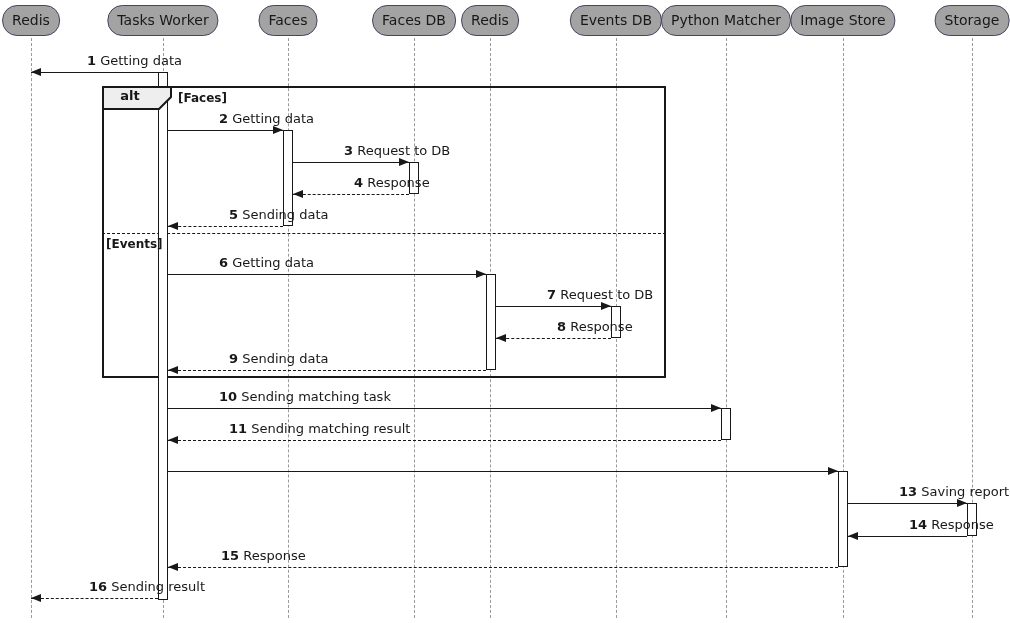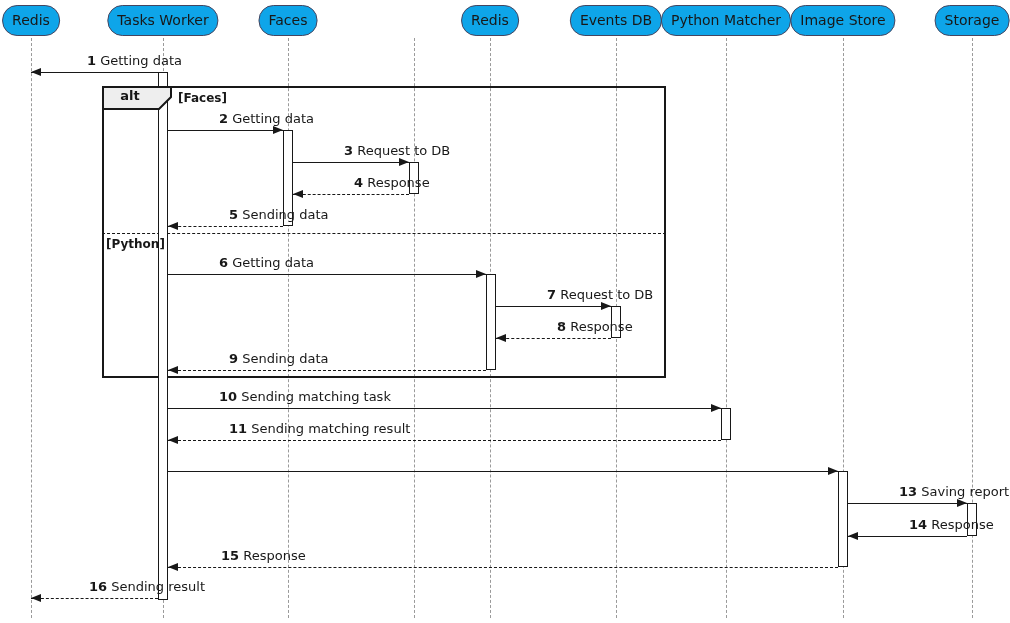--- a/index.html
+++ b/index.html
@@ -3,21 +3,21 @@
 <meta charset="utf-8">
 <style>
   html,body{margin:0;padding:0;background:#ffffff;}
   .canvas{
     position:relative;width:1010px;height:623px;background:#ffffff;
     font-family:"DejaVu Sans","Liberation Sans",sans-serif;color:#181818;overflow:hidden;
   }
   .lifeline{position:absolute;top:38px;height:580px;width:0;border-left:1px dashed #9a9a9a;z-index:1;}
   .participant{
     position:absolute;top:5px;transform:translateX(-50%);
-    background:#0ea5e9;border:1px solid #454560;border-radius:15px;
+    background:#a3a3a3;border:1px solid #454560;border-radius:15px;
     padding:6px 9px;font-size:14px;white-space:nowrap;z-index:3;line-height:17px;
   }
   .activation{position:absolute;width:10px;box-sizing:border-box;background:#ffffff;border:1px solid #181818;z-index:3;}
   .frame{position:absolute;left:102px;top:86px;width:564px;height:292px;border:2px solid #181818;box-sizing:border-box;z-index:2;background:transparent;}
   .frame-divider{position:absolute;left:102px;top:233px;width:564px;height:0;border-top:1px dashed #181818;z-index:2;}
   .alt-pentagon{position:absolute;left:102px;top:86px;width:72px;height:20px;z-index:4;}
   .alt-text{position:absolute;left:0;top:2px;width:56px;text-align:center;font-weight:bold;font-size:13px;z-index:5;}
   .guard{position:absolute;font-size:12px;font-weight:bold;white-space:nowrap;z-index:4;}
   .msg-line{position:absolute;height:0;border-top:1px solid #181818;z-index:4;}
   .msg-line.dashed{border-top-style:dashed;}
@@ -38,36 +38,37 @@
   <div class="lifeline" style="left:414px"></div>
   <div class="lifeline" style="left:490px"></div>
   <div class="lifeline" style="left:616px"></div>
   <div class="lifeline" style="left:726px"></div>
   <div class="lifeline" style="left:843px"></div>
   <div class="lifeline" style="left:972px"></div>
 
   <div class="participant" style="left:31px">Redis</div>
   <div class="participant" style="left:163px">Tasks Worker</div>
   <div class="participant" style="left:288px">Faces</div>
+  <div class="participant" style="left:414px">Faces DB</div>
   <div class="participant" style="left:490px">Redis</div>
   <div class="participant" style="left:616px">Events DB</div>
   <div class="participant" style="left:726px">Python Matcher</div>
   <div class="participant" style="left:843px">Image Store</div>
   <div class="participant" style="left:972px">Storage</div>
 
   <div class="frame"></div>
   <div class="frame-divider"></div>
   <div class="alt-pentagon">
     <svg width="72" height="24" viewBox="0 0 72 24">
       <path d="M1 1 H69 V11 L57 23 H1 Z" fill="#EEEEEE" stroke="#181818" stroke-width="2"></path>
     </svg>
     <div class="alt-text">alt</div>
   </div>
   <div class="guard" style="left:178px;top:91px">[Faces]</div>
-  <div class="guard" style="left:106px;top:237px">[Python]</div>
+  <div class="guard" style="left:106px;top:237px">[Events]</div>
 
   <div class="activation" style="left:158px;top:72px;height:528px"></div>
   <div class="activation" style="left:283px;top:130px;height:96px"></div>
   <div class="activation" style="left:409px;top:162px;height:32px"></div>
   <div class="activation" style="left:486px;top:274px;height:96px"></div>
   <div class="activation" style="left:611px;top:306px;height:32px"></div>
   <div class="activation" style="left:721px;top:408px;height:32px"></div>
   <div class="activation" style="left:838px;top:471px;height:96px"></div>
   <div class="activation" style="left:967px;top:503px;height:33px"></div>
 

